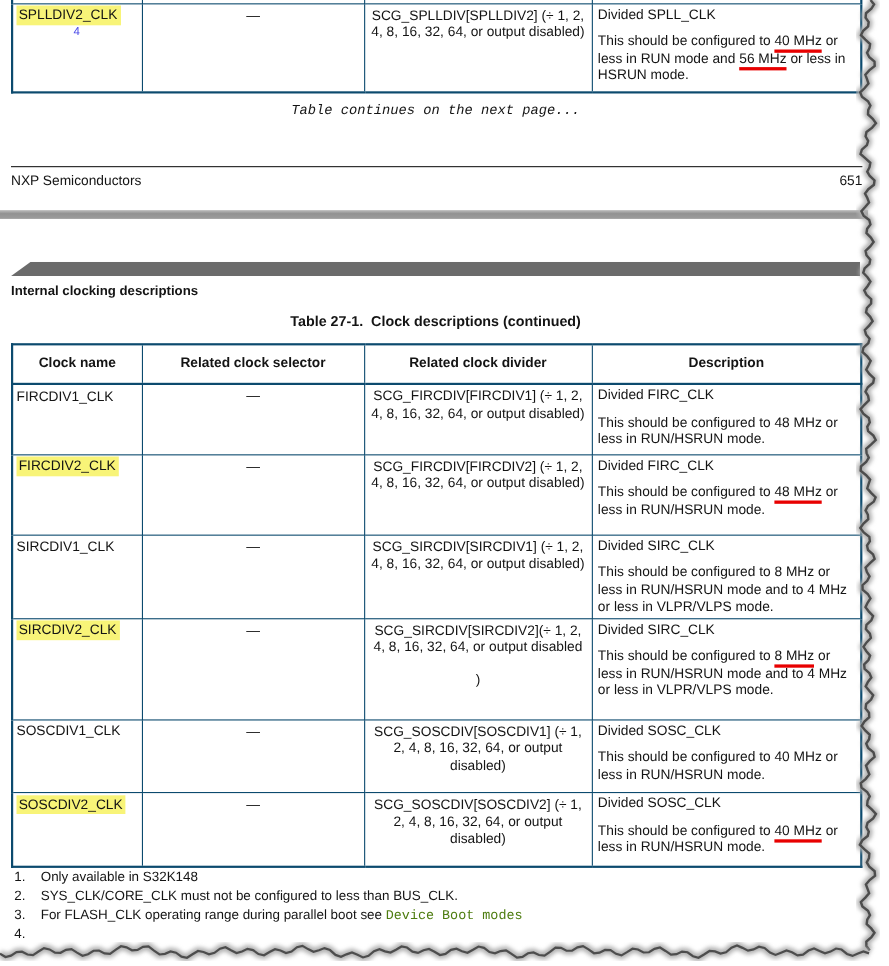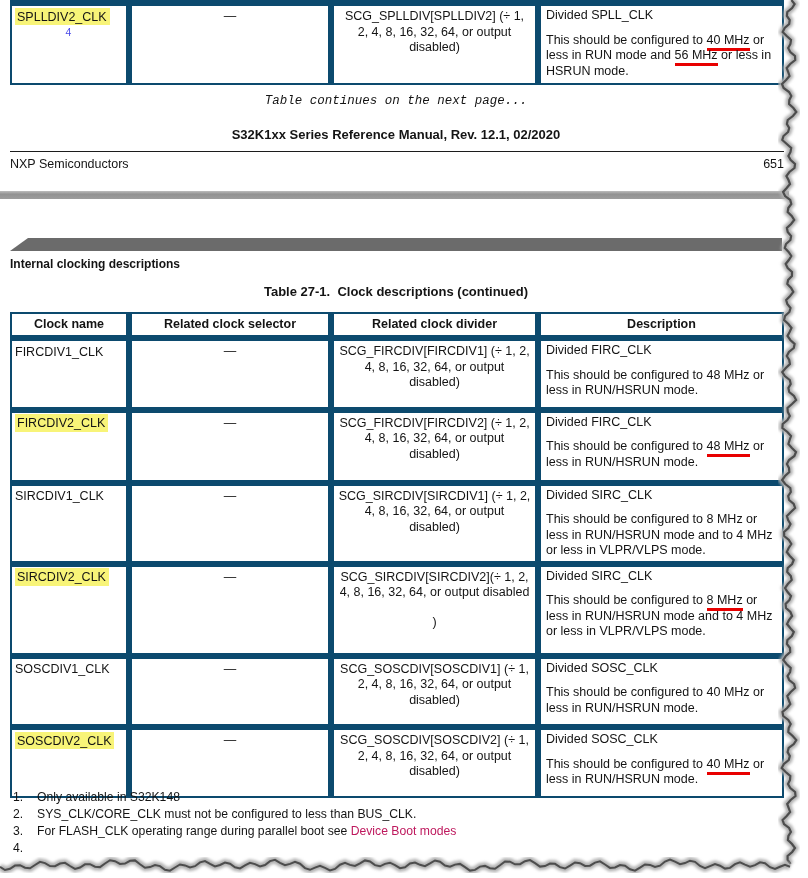--- a/index.html
+++ b/index.html
@@ -3,34 +3,34 @@
 <meta charset="utf-8">
 <style>
   html,body{margin:0;padding:0;background:#ffffff;}
   .page{
     position:relative;width:808px;height:878px;background:#fff;overflow:hidden;
     font-family:"Liberation Sans","DejaVu Sans",sans-serif;color:#141414;
     font-size:12.5px;line-height:1.24;
   }
   
   table{border-collapse:collapse;table-layout:fixed;width:772px;}
-  td{border:6px solid #0c4a6e;vertical-align:top;padding:2px 4px;overflow:hidden;}
+  td{border:1px solid #0c4a6e;vertical-align:top;padding:2px 4px;overflow:hidden;}
   td.c1{border-left-width:2px;padding-left:3px;padding-top:3px;}
   td.c4{border-right-width:2px;padding:2px 5px 2px 5px;}
   td.c2{text-align:center;padding-top:3px;}
   td.c3{text-align:center;padding-top:3px;}
   tr.last td{border-bottom-width:2px;}
   
   .top-table-wrap{position:absolute;top:0;left:10px;}
   .top-table tr.spacer{height:3px;}
   .top-table tr.spacer td{border-top:none;border-bottom-width:1px;padding:0;}
   .top-table tr.toprow{height:81px;}
   
   .main-table-wrap{position:absolute;top:312px;left:10px;}
-  .main-table tr.hrow{height:25px;}
+  .main-table tr.hrow{height:36px;}
   .main-table tr.hrow td{border-top-width:2px;border-bottom-width:2px;vertical-align:middle;
     text-align:center;font-weight:bold;padding:2px;}
   .main-table tr.rh0{height:64px;} .main-table tr.rh1{height:73px;}
   .main-table tr.rh2{height:75px;} .main-table tr.rh3{height:92px;}
   .main-table tr.rh4{height:62px;} .main-table tr.rh5{height:65px;}
   
   .hl{background:#f8f478;padding:1.5px 3px 2px 2px;}
   .plain{padding:1.5px 0 2px 0;}
   .fnref{display:block;text-align:center;color:#4a4ae8;font-size:10.5px;margin-top:1px;}
   .d2{margin-top:9px;}
@@ -48,21 +48,21 @@
     background:linear-gradient(#bdbdbd,#929292 40%,#9d9d9d);}
   .banner{position:absolute;top:238px;left:10px;width:772px;height:13px;background:#6b6b6b;
     clip-path:polygon(18px 0,100% 0,100% 100%,0 100%);}
   .section-header{position:absolute;top:257px;left:10px;font-weight:bold;font-size:12px;}
   .table-title{position:absolute;top:284px;left:10px;width:772px;text-align:center;
     font-weight:bold;font-size:13px;white-space:pre;}
   
   .footnotes{position:absolute;top:789px;left:13px;width:740px;font-size:12.2px;}
   .fn-item{display:flex;line-height:17px;}
   .fn-num{width:24px;flex:0 0 24px;}
-  .fn-link{color:#be185d;}
+  .fn-link{color:#4d7c0f;font-family:Liberation Mono, monospace;}
   .torn{position:absolute;left:0;top:0;pointer-events:none;z-index:9;}
 </style>
 </head>
 <body>
 
 <div class="page">
 
   <div class="top-table-wrap">
     <table class="top-table">
       <colgroup>
@@ -88,21 +88,20 @@
         <td class="c4">
           <div class="d1">Divided SPLL_CLK</div>
           <div class="d2"><span>This should be configured to </span><span class="rline">40 MHz</span><span> or less in RUN mode and </span><span class="rline">56 MHz</span><span> or less in HSRUN mode.</span></div>
         </td>
       </tr>
     </tbody>
       </table>
   </div>
 
   <div class="continues">Table continues on the next page...</div>
-  <div class="manual-title">S32K1xx Series Reference Manual, Rev. 12.1, 02/2020</div>
   <div class="footer-rule"></div>
   <div class="footer-row">
     <span>NXP Semiconductors</span>
     <span>651</span>
   </div>
 
   <div class="page-sep"></div>
 
   <div class="banner"></div>
   <div class="section-header">Internal clocking descriptions</div>

